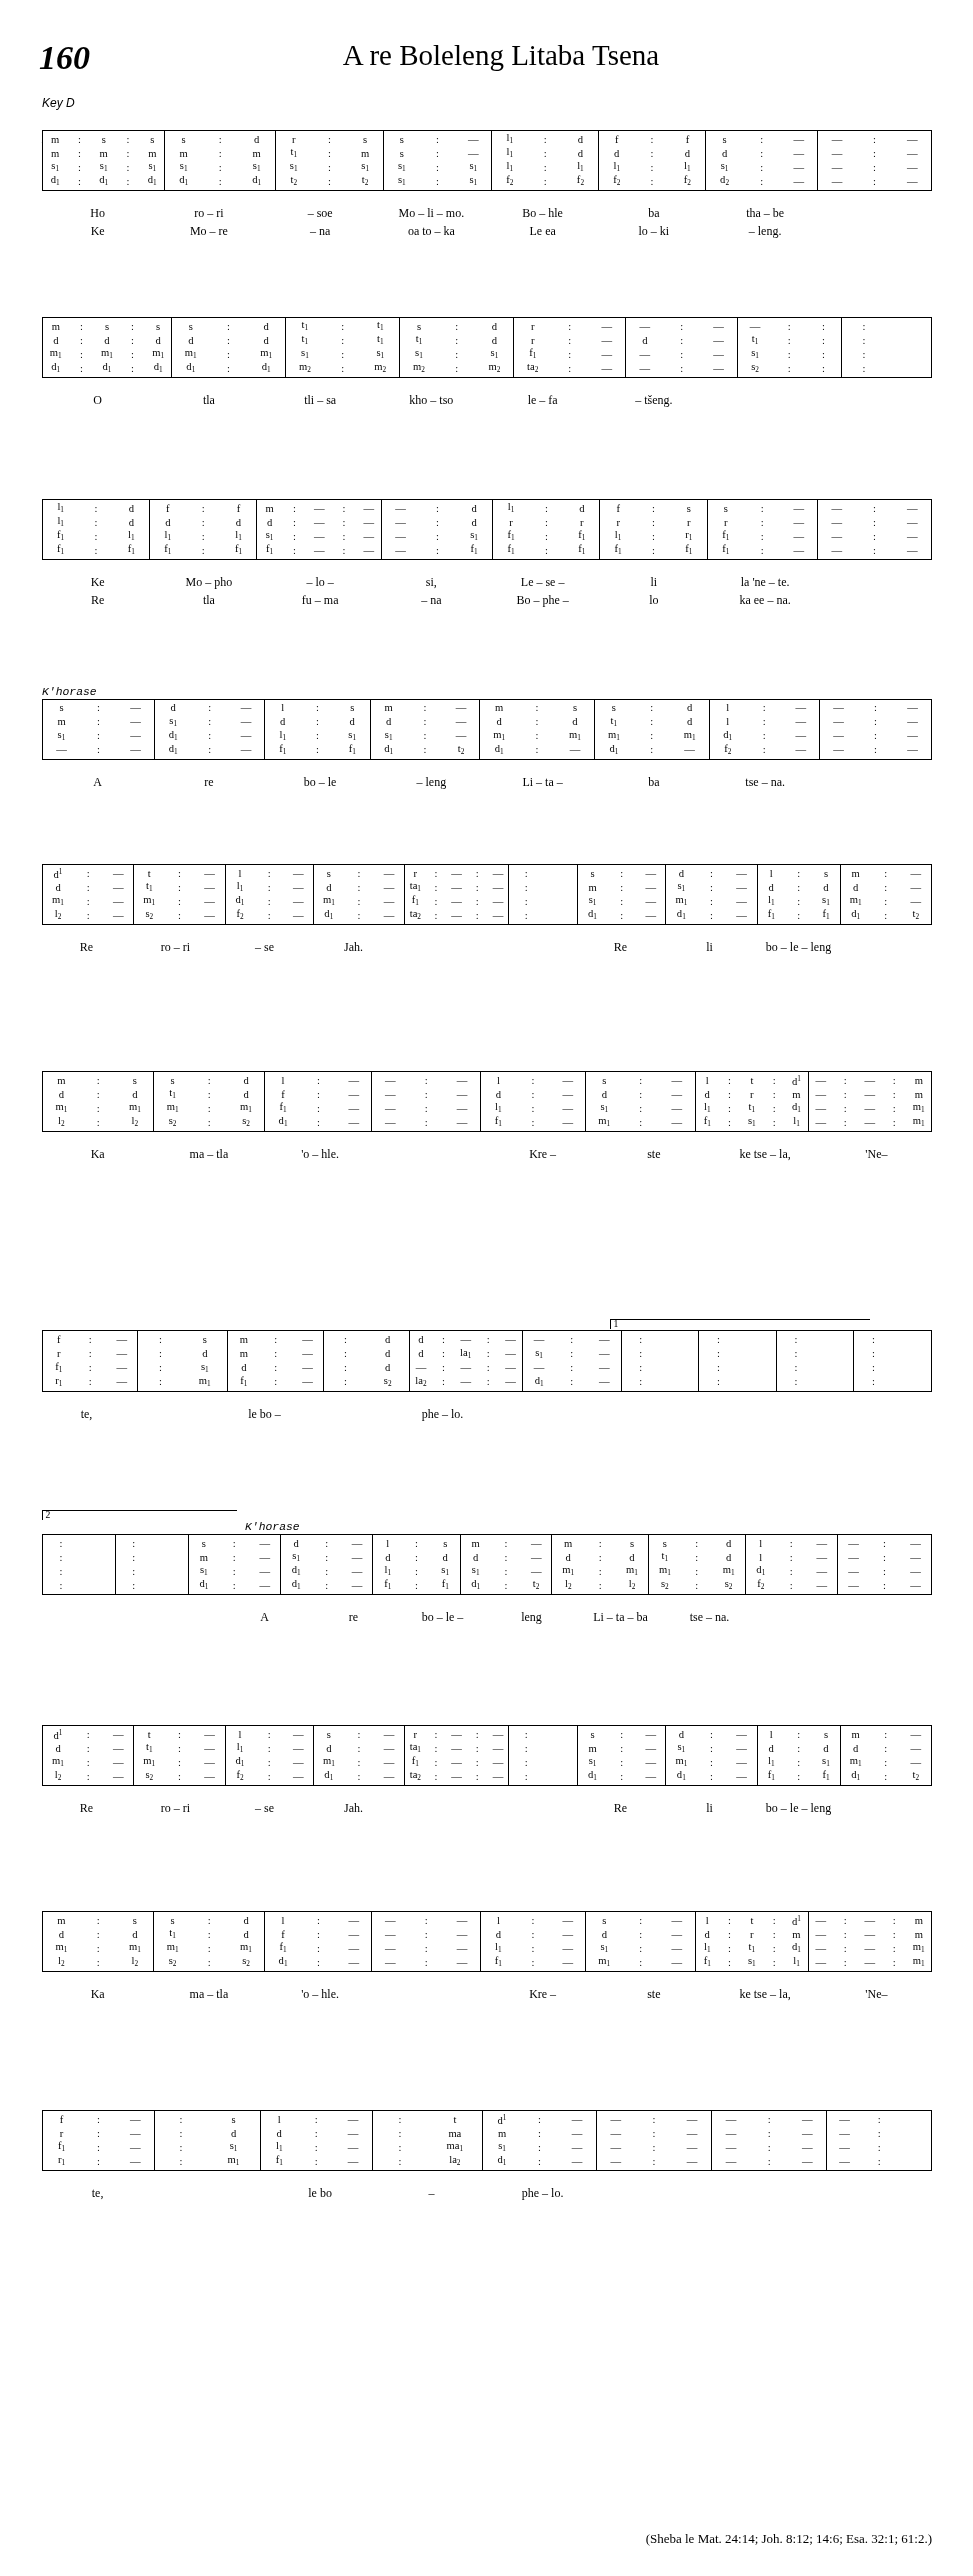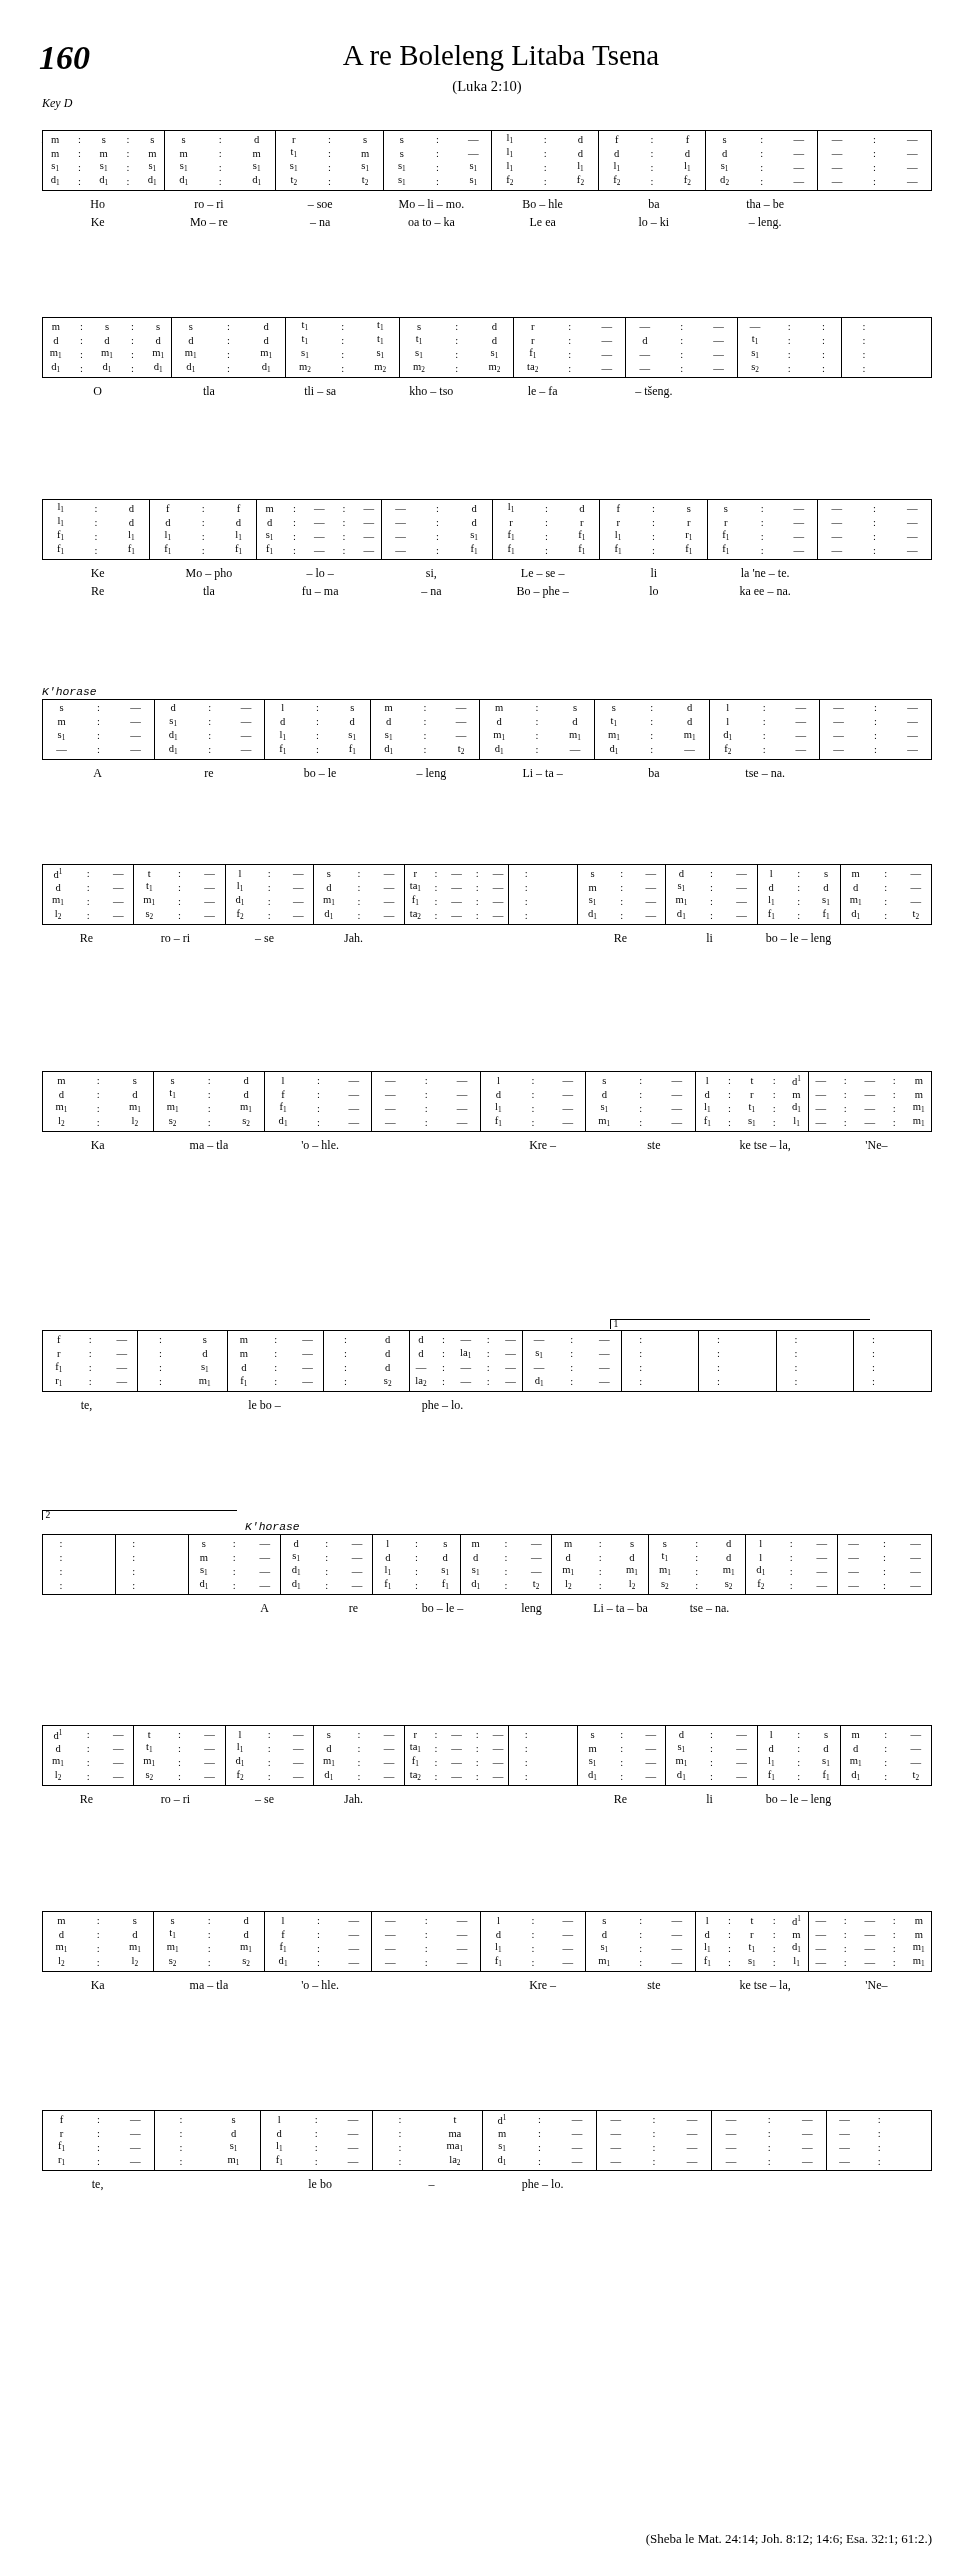--- a/index.html
+++ b/index.html
@@ -3,50 +3,49 @@
 <meta charset="utf-8">
 <style>
   html,body{margin:0;padding:0;background:#ffffff;}
   body{width:974px;height:2576px;position:relative;font-family:"Liberation Serif",serif;color:#000;}
   .page{position:relative;width:862px;height:2576px;padding:0;box-sizing:border-box;}
 
   
   .hymn-number{position:absolute;left:39px;top:39px;font-size:34px;font-style:italic;font-weight:bold;font-family:"Liberation Serif",serif;}
   .hymn-title{position:absolute;left:14px;top:39px;width:974px;text-align:center;font-size:29px;font-family:"Liberation Serif",serif;}
   .hymn-ref{position:absolute;left:0;top:78px;width:974px;text-align:center;font-size:14.6px;font-family:"Liberation Serif",serif;}
-  .key-line{position:absolute;left:42px;top:96px;font-size:12px;font-style:italic;font-family:Liberation Serif, serif;}
+  .key-line{position:absolute;left:42px;top:96px;font-size:12px;font-style:italic;font-family:Liberation Sans, sans-serif;}
   .source-line{position:absolute;left:42px;top:128px;font-size:17px;font-style:italic;font-family:"Liberation Serif",serif;}
 
   .footer-ref{position:absolute;left:0;bottom:29px;width:974px;text-align:right;padding-right:42px;box-sizing:border-box;font-size:13px;font-family:"Liberation Serif",serif;margin-top:42px;}
 
   
   .system{position:absolute;box-sizing:border-box;}
   .staff{border:1.1px solid #000;display:flex;background:#fff;box-sizing:border-box;}
   .measure{flex:1 1 auto;border-right:0.9px solid #000;display:flex;flex-direction:column;justify-content:center;box-sizing:border-box;padding:1.6px 0;}
   .measure:last-child{border-right:none;}
   .voice{display:flex;align-items:center;height:14px;line-height:14px;font-size:10.6px;font-family:"Liberation Serif",serif;white-space:nowrap;}
   .cell{flex:1 1 0;text-align:center;letter-spacing:0px;}
   .lyric-row{display:flex;margin-top:2.4px;font-size:12px;font-family:"Liberation Serif",serif;}
   .lyric-row .lcell{flex:1 1 0;text-align:center;}
-  .lyric-stack{margin-top:6px;}
+  .lyric-stack{margin-top:15px;}
   .khorase{font-size:11.4px;font-style:italic;font-family:Liberation Mono, monospace;margin-bottom:0.8px;}
   .volta{position:absolute;font-size:10.6px;font-family:"Liberation Serif",serif;}
   .volta-box{border-left:1.1px solid #000;border-top:1.1px solid #000;height:9.7px;box-sizing:border-box;}
   .volta-num{position:absolute;left:2.4px;top:-1.6px;font-size:9.7px;}
   sub{font-size:7.3px;vertical-align:-1.6px;}
   sup{font-size:7.3px;vertical-align:4px;}
 </style>
 </head>
 <body>
 
 <div class="page">
 
   <div class="hymn-number">160</div>
   <div class="hymn-title">A re Boleleng Litaba Tsena</div>
-  <div class="hymn-ref">(Luka 2:10)</div>
   <div class="key-line">Key D</div>
   <div class="source-line">Mola oa Pele le oa Bobeli</div>
 
   <div id="systems-root">
       <div class="system" style="left: 42px; top: 130px; width: 890px;">
         <div class="staff">
           <div class="measure">
             <div class="voice">
               <span class="cell">m</span>
               <span class="cell">:</span>

